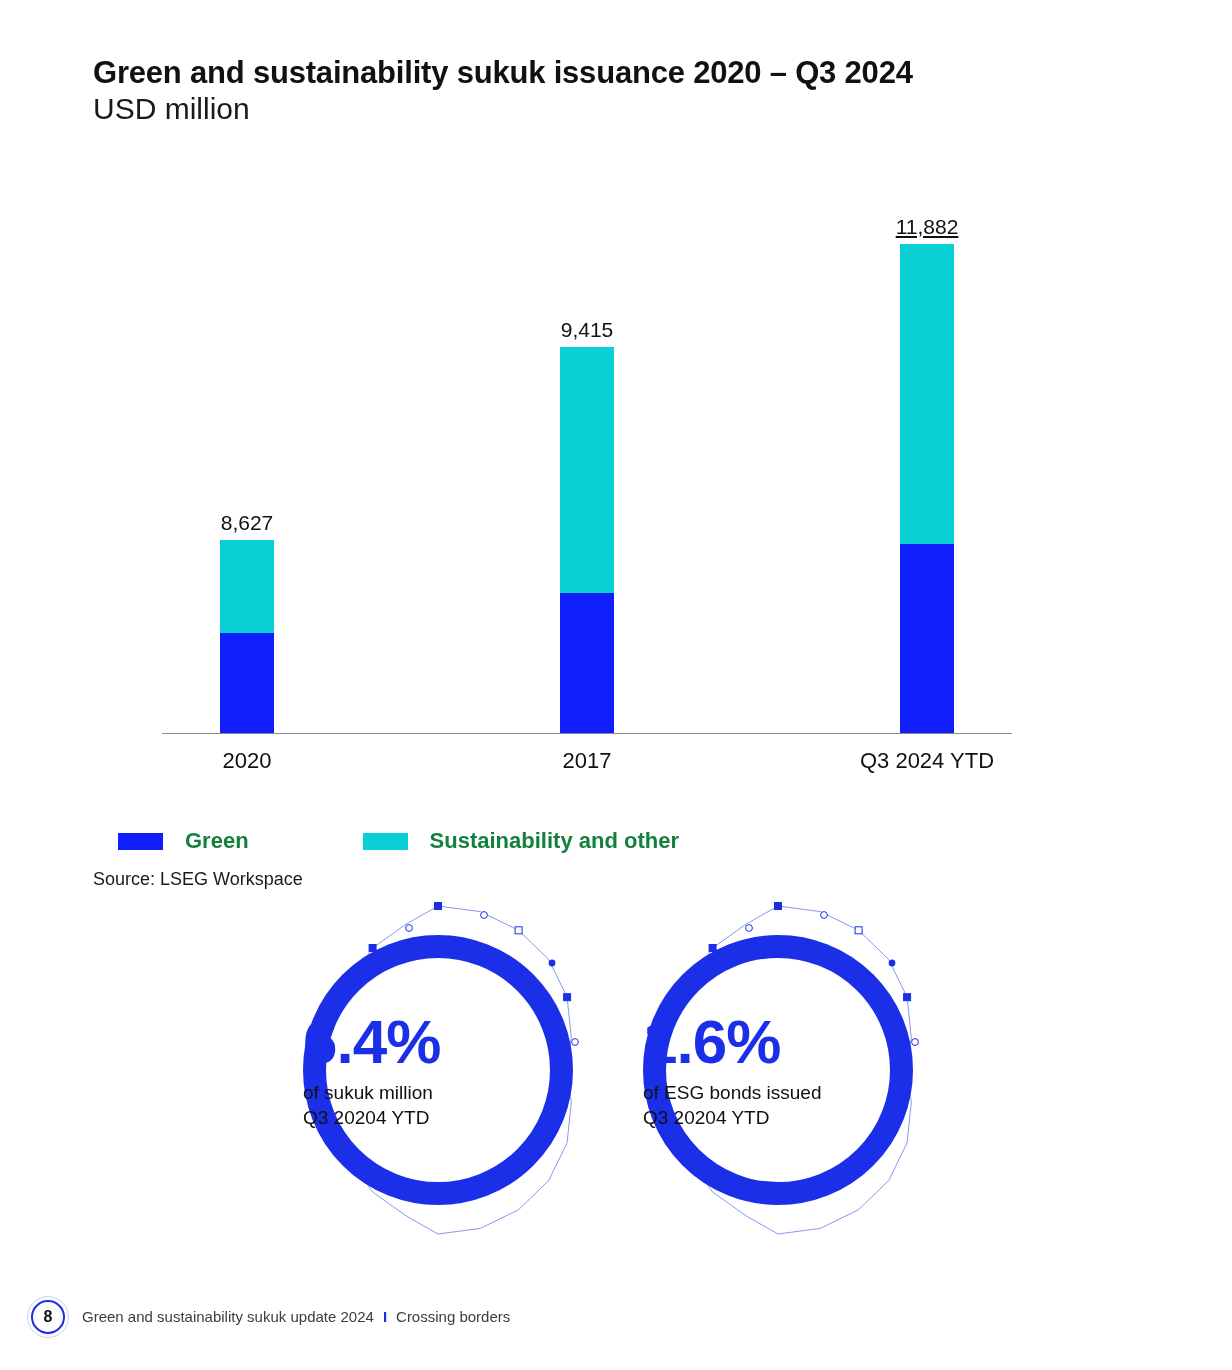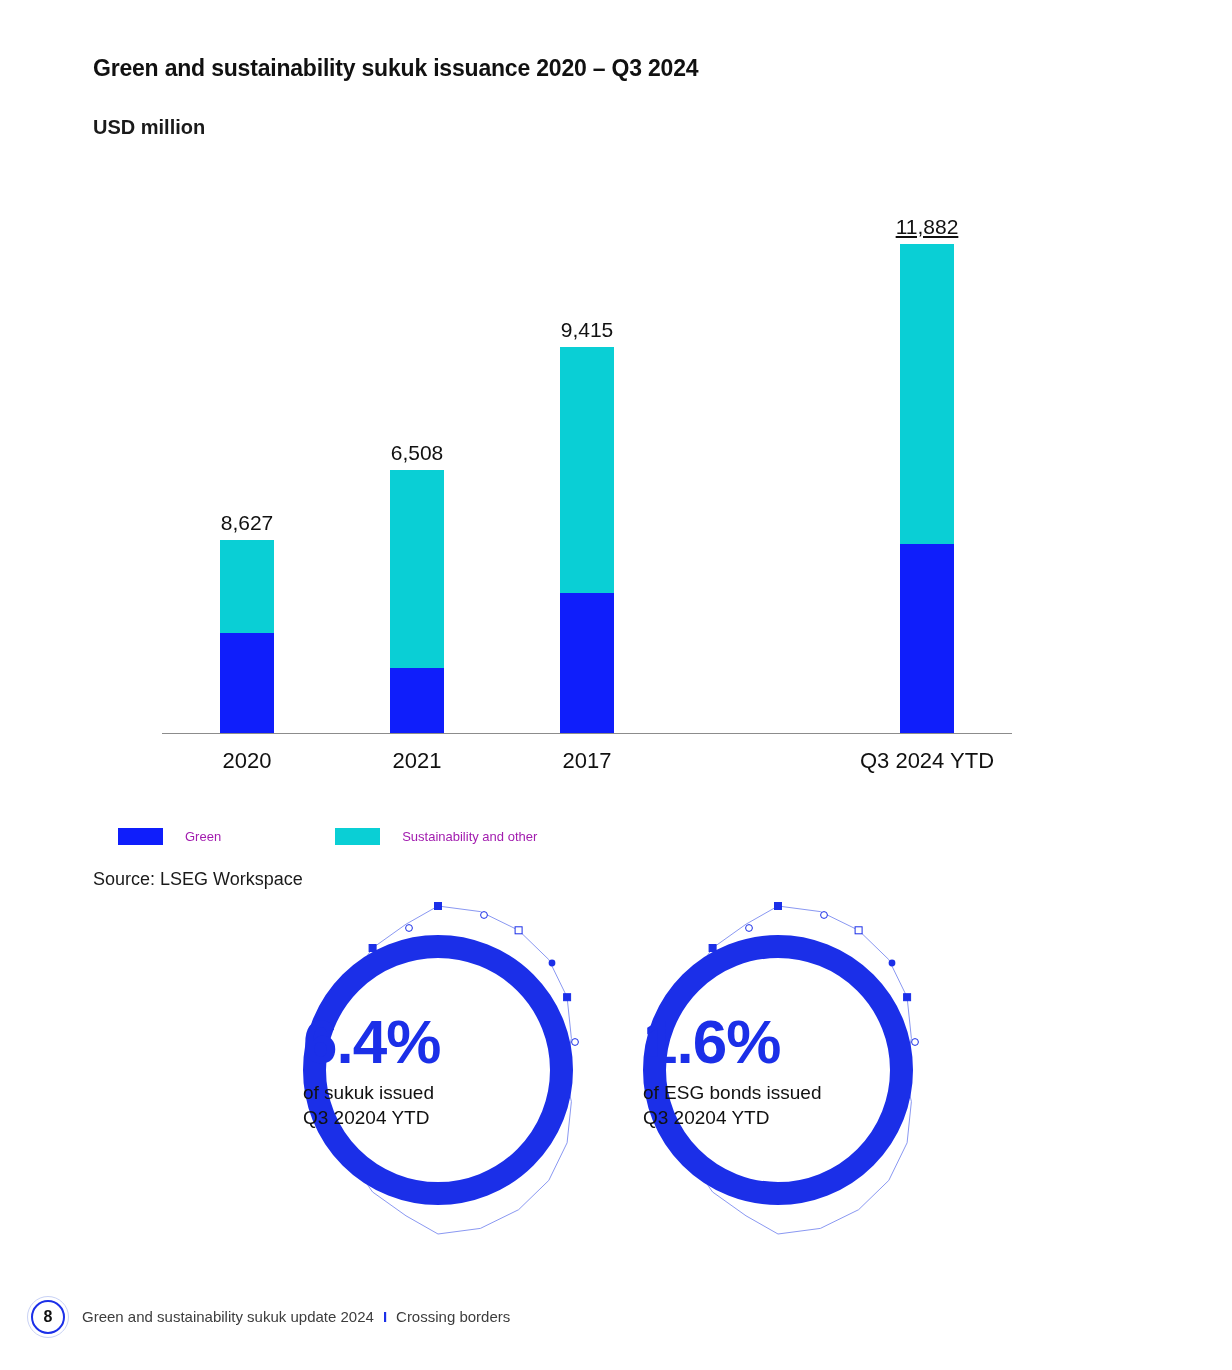--- a/index.html
+++ b/index.html
@@ -15,35 +15,34 @@
     font-family: "Liberation Sans", sans-serif;
     color: #1a1a1a;
     overflow: hidden;
   }
 
   
   .chart-title {
     position: absolute;
     left: 93px;
     top: 55px;
-    font-size: 23px;
+    font-size: 31px;
     font-weight: bold;
     letter-spacing: -0.2px;
     color: #111111;
     white-space: nowrap;
   }
   .chart-subtitle {
     position: absolute;
     left: 93px;
     top: 92px;
-    font-size: 20px;
-    font-weight: bold;
+    font-size: 30px;
+    font-weight: normal;
     color: #1a1a1a;
     white-space: nowrap;
-    margin-top: 24px;
   }
 
   
   .plot {
     position: absolute;
     left: 162px;
     top: 140px;
     width: 850px;
     height: 594px;   
   }
@@ -105,23 +104,24 @@
     align-items: center;
   }
   .legend-item + .legend-item { margin-left: 114px; }
   .legend-swatch {
     width: 45px;
     height: 17px;
     margin-right: 22px;
     flex: none;
   }
   .legend-label {
-    font-size: 13px;
-    color: #a21caf;
-    white-space: nowrap;
+    font-size: 22px;
+    color: #15803d;
+    white-space: nowrap;
+    font-weight: bold;
   }
 
   
   .source {
     position: absolute;
     left: 93px;
     top: 869px;
     font-size: 18px;
     color: #1a1a1a;
     white-space: nowrap;
@@ -251,28 +251,20 @@
 
   <div class="bar-group" style="left:0px;">
     <div class="bar-total-label" style="bottom:198px;">8,627</div>
     <div class="bar">
       <div class="seg-cyan" style="height:93px;"></div>
       <div class="seg-blue" style="height:100px;"></div>
     </div>
     <div class="cat-label">2020</div>
   </div>
 
-  <div class="bar-group" style="left:170px;">
-    <div class="bar-total-label" style="bottom:268px;">6,508</div>
-    <div class="bar">
-      <div class="seg-cyan" style="height:198px;"></div>
-      <div class="seg-blue" style="height:65px;"></div>
-    </div>
-    <div class="cat-label">2021</div>
-  </div>
 
   <div class="bar-group" style="left:340px;">
     <div class="bar-total-label" style="bottom:391px;">9,415</div>
     <div class="bar">
       <div class="seg-cyan" style="height:246px;"></div>
       <div class="seg-blue" style="height:140px;"></div>
     </div>
     <div class="cat-label">2017</div>
   </div>
 
@@ -327,21 +319,21 @@
         <circle cx="85" cy="86" r="3.4"></circle>
         <circle cx="141" cy="28" r="3.4" fill="#ffffff" stroke="#1B2FE8" stroke-width="1"></circle>
       </g>
       <g stroke="#8a98f2" stroke-width="1" fill="none">
         <polygon points="170,334 212.4,328.4 250.6,309.7 280.8,280.4 299.1,242.8 303.4,201.5 293.5,161.1 270.7,126.4 237.9,101.7 198.7,90 157.3,92.8 119.4,109.6 89.9,138.5 72.8,176.5 70,218 80.9,258 104.6,292 138,315.8"></polygon>
       </g>
     </svg>
     <div class="stat-ring"></div>
     <div class="stat-inner">
       <div class="stat-value">6.4%</div>
-      <div class="stat-line first">of sukuk issued</div>
+      <div class="stat-line first">of sukuk million</div>
       <div class="stat-line">Q3 20204 YTD</div>
     </div>
   </div>
 
   <div class="stat stat-2">
     <svg class="stat-deco" viewBox="0 0 340 340">
       <polygon points="170,6 212.4,11.6 250.6,30.3 280.8,59.6 299.1,97.2 303.4,138.5 293.5,178.9 270.7,213.6 237.9,238.3 198.7,250 157.3,247.2 119.4,230.4 89.9,201.5 72.8,163.5 70,122 80.9,82 104.6,48 138,24.2" fill="none" stroke="#8a98f2" stroke-width="1"></polygon>
       <g fill="#1B2FE8" stroke="#1B2FE8" stroke-width="1">
         <rect x="166.5" y="2.5" width="7" height="7"></rect>
         <rect x="247.1" y="26.8" width="7" height="7" fill="#ffffff"></rect>

